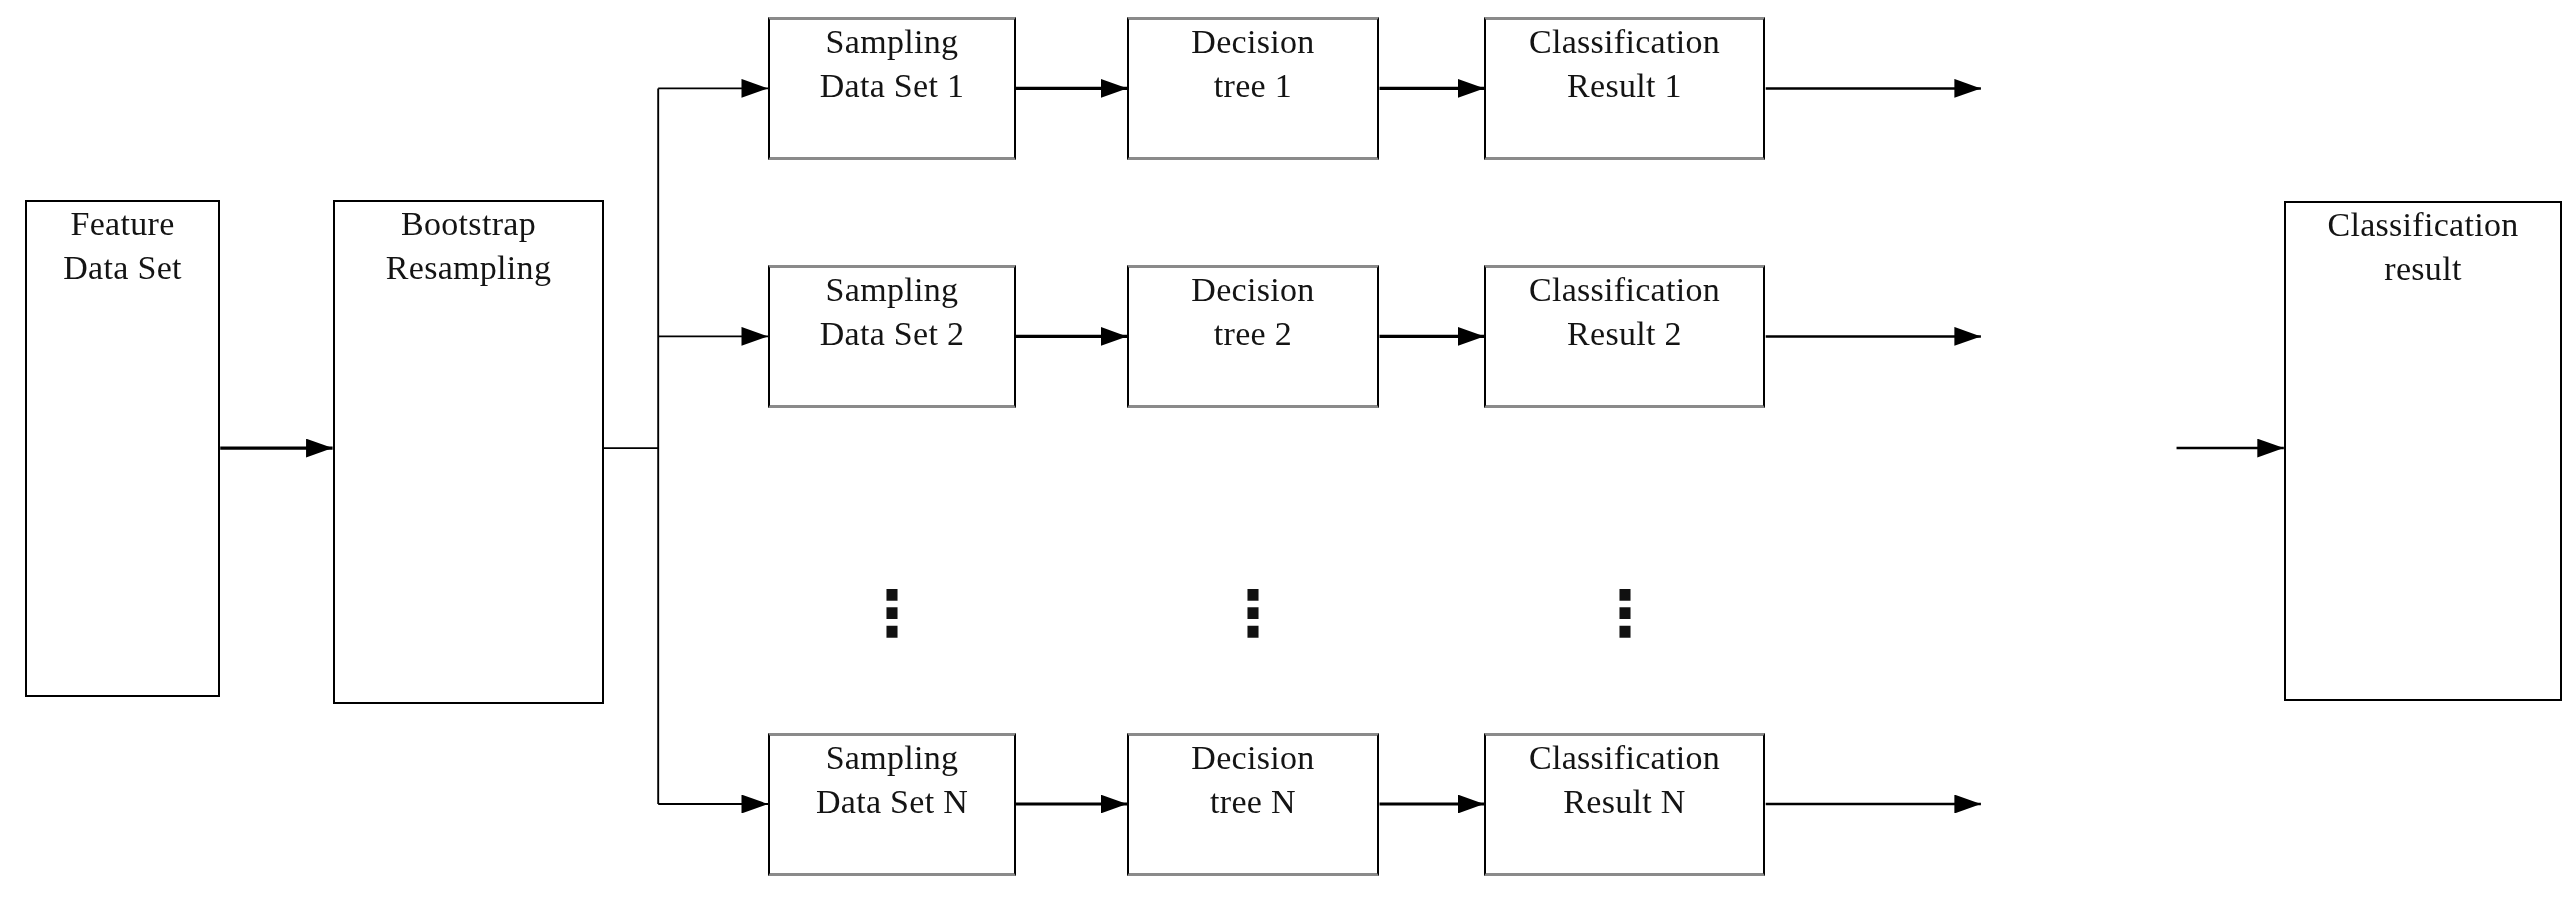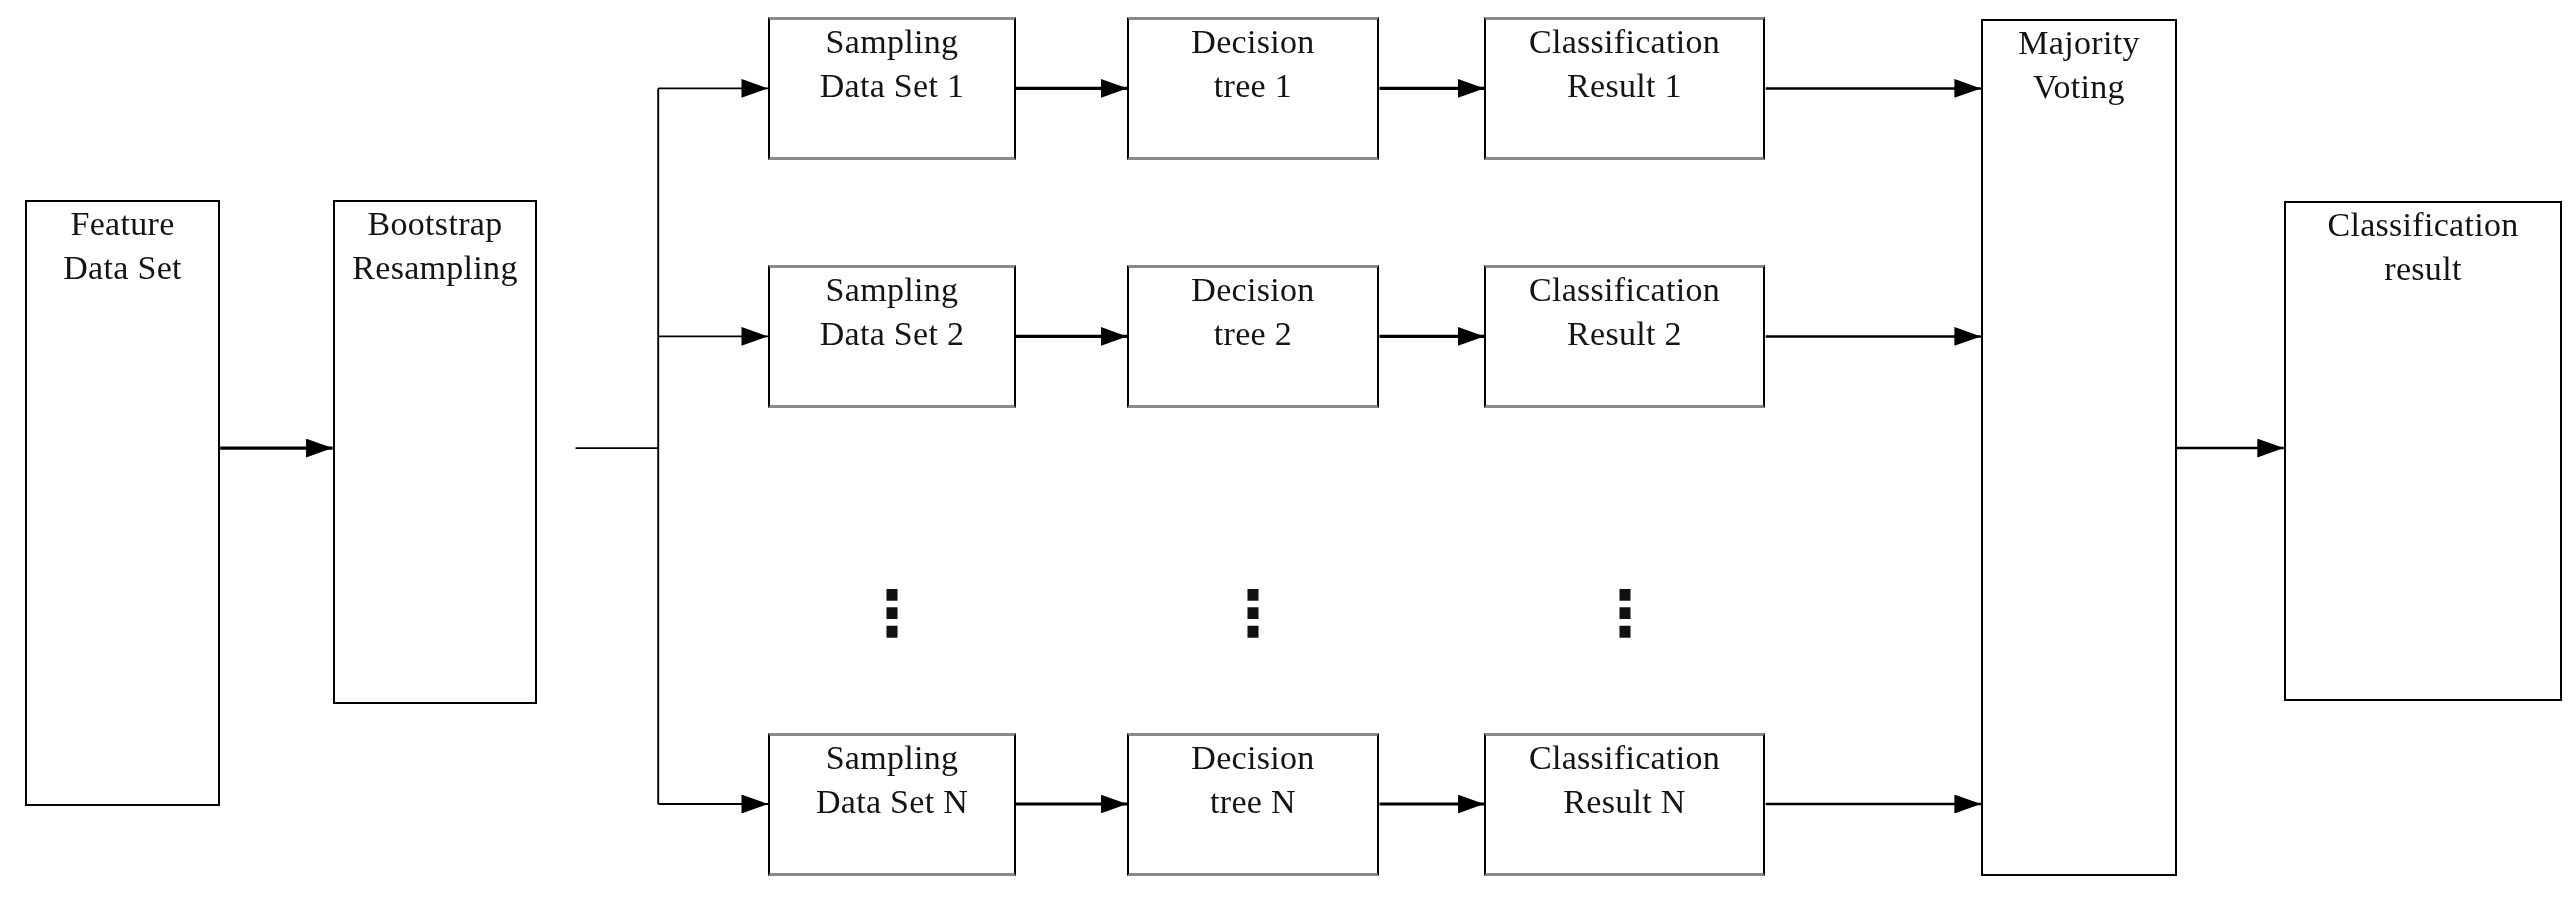--- a/index.html
+++ b/index.html
@@ -84,26 +84,26 @@
     <line x1="2186" y1="533" x2="2352" y2="533" stroke="#000" stroke-width="5" marker-end="url(#ah)"></line>
     <line x1="2186" y1="1274" x2="2352" y2="1274" stroke="#000" stroke-width="5" marker-end="url(#ah)"></line>
 
     <line x1="2798" y1="140" x2="3139" y2="140" stroke="#000" stroke-width="4" marker-end="url(#ah)"></line>
     <line x1="2798" y1="533" x2="3139" y2="533" stroke="#000" stroke-width="4" marker-end="url(#ah)"></line>
     <line x1="2798" y1="1274" x2="3139" y2="1274" stroke="#000" stroke-width="4" marker-end="url(#ah)"></line>
 
     <line x1="3449" y1="710" x2="3619" y2="710" stroke="#000" stroke-width="4" marker-end="url(#ah)"></line>
   </svg>
 
-  <div class="node" style="left:25px; top:200px; width:195px; height:606px;">
+  <div class="node" style="left:25px; top:200px; width:195px; height:497px;">
     <span class="lbl">Feature
 Data Set</span>
   </div>
 
-  <div class="node" style="left:333px; top:200px; width:204px; height:504px;">
+  <div class="node" style="left:333px; top:200px; width:271px; height:504px;">
     <span class="lbl">Bootstrap
 Resampling</span>
   </div>
 
   <div class="node mid" style="left:768px; top:17px; width:248px; height:143px;">
     <span class="lbl">Sampling
 Data Set 1</span>
   </div>
   <div class="node mid" style="left:768px; top:265px; width:248px; height:143px;">
     <span class="lbl">Sampling
@@ -137,24 +137,20 @@
   </div>
   <div class="node mid" style="left:1484px; top:733px; width:281px; height:143px;">
     <span class="lbl">Classification
 Result N</span>
   </div>
 
   <span class="dots" style="left:892px; top:613px;">⋮</span>
   <span class="dots" style="left:1253px; top:613px;">⋮</span>
   <span class="dots" style="left:1625px; top:613px;">⋮</span>
 
-  <div class="node" style="left:1981px; top:19px; width:196px; height:857px;">
-    <span class="lbl">Majority
-Voting</span>
-  </div>
 
   <div class="node" style="left:2284px; top:201px; width:278px; height:500px;">
     <span class="lbl">Classification
 result</span>
   </div>
 
 </div>
 
 
 </body></html>

